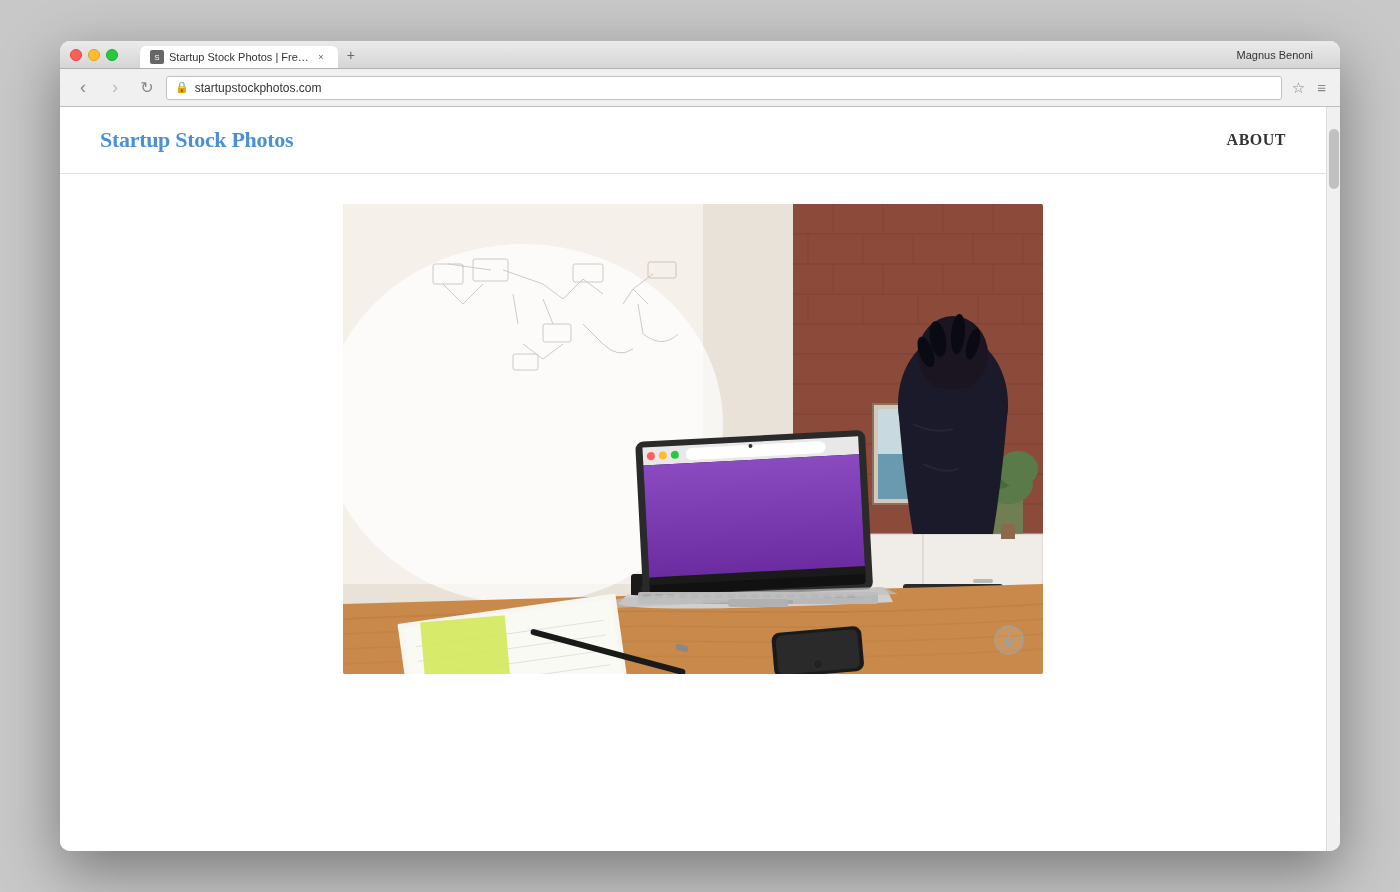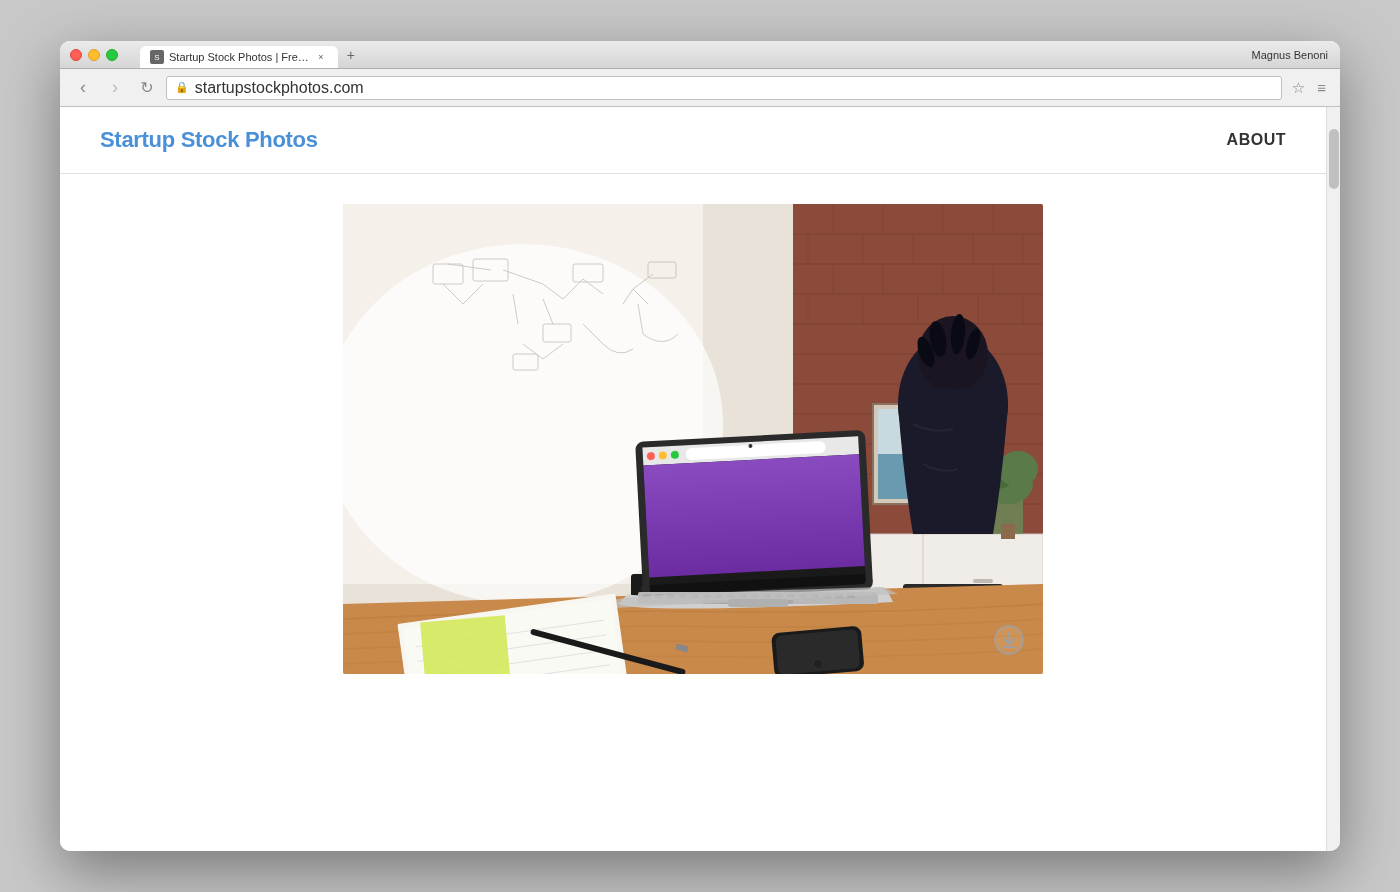--- a/index.html
+++ b/index.html
@@ -108,21 +108,21 @@
       align-items: center;
       justify-content: center;
       font-size: 14px;
       color: #666;
       cursor: pointer;
       align-self: center;
     }
 
     .user-name {
       position: absolute;
-      right: 12px;
+      right: 27px;
       font-size: 11px;
       color: #333;
     }
 
     
     .nav-bar {
       height: 38px;
       background: #f0f0f0;
       display: flex;
       align-items: center;
@@ -158,21 +158,21 @@
       font-size: 12px;
       color: #333;
     }
 
     .lock-icon {
       color: #888;
       font-size: 11px;
     }
 
     .address-text {
-      font-size: 16px;
+      font-size: 12px;
       color: #333;
     }
 
     .nav-right-btns {
       display: flex;
       gap: 4px;
     }
 
     .star-icon {
       font-size: 15px;
@@ -193,20 +193,21 @@
       display: flex;
       flex: 1;
       overflow: hidden;
     }
 
     .browser-content {
       flex: 1;
       background: #fff;
       overflow-y: auto;
       overflow-x: hidden;
+      font-family: Liberation Serif, serif;
     }
 
     .scrollbar {
       width: 14px;
       background: #f0f0f0;
       border-left: 1px solid #ddd;
       position: relative;
     }
 
     .scrollbar-thumb {

